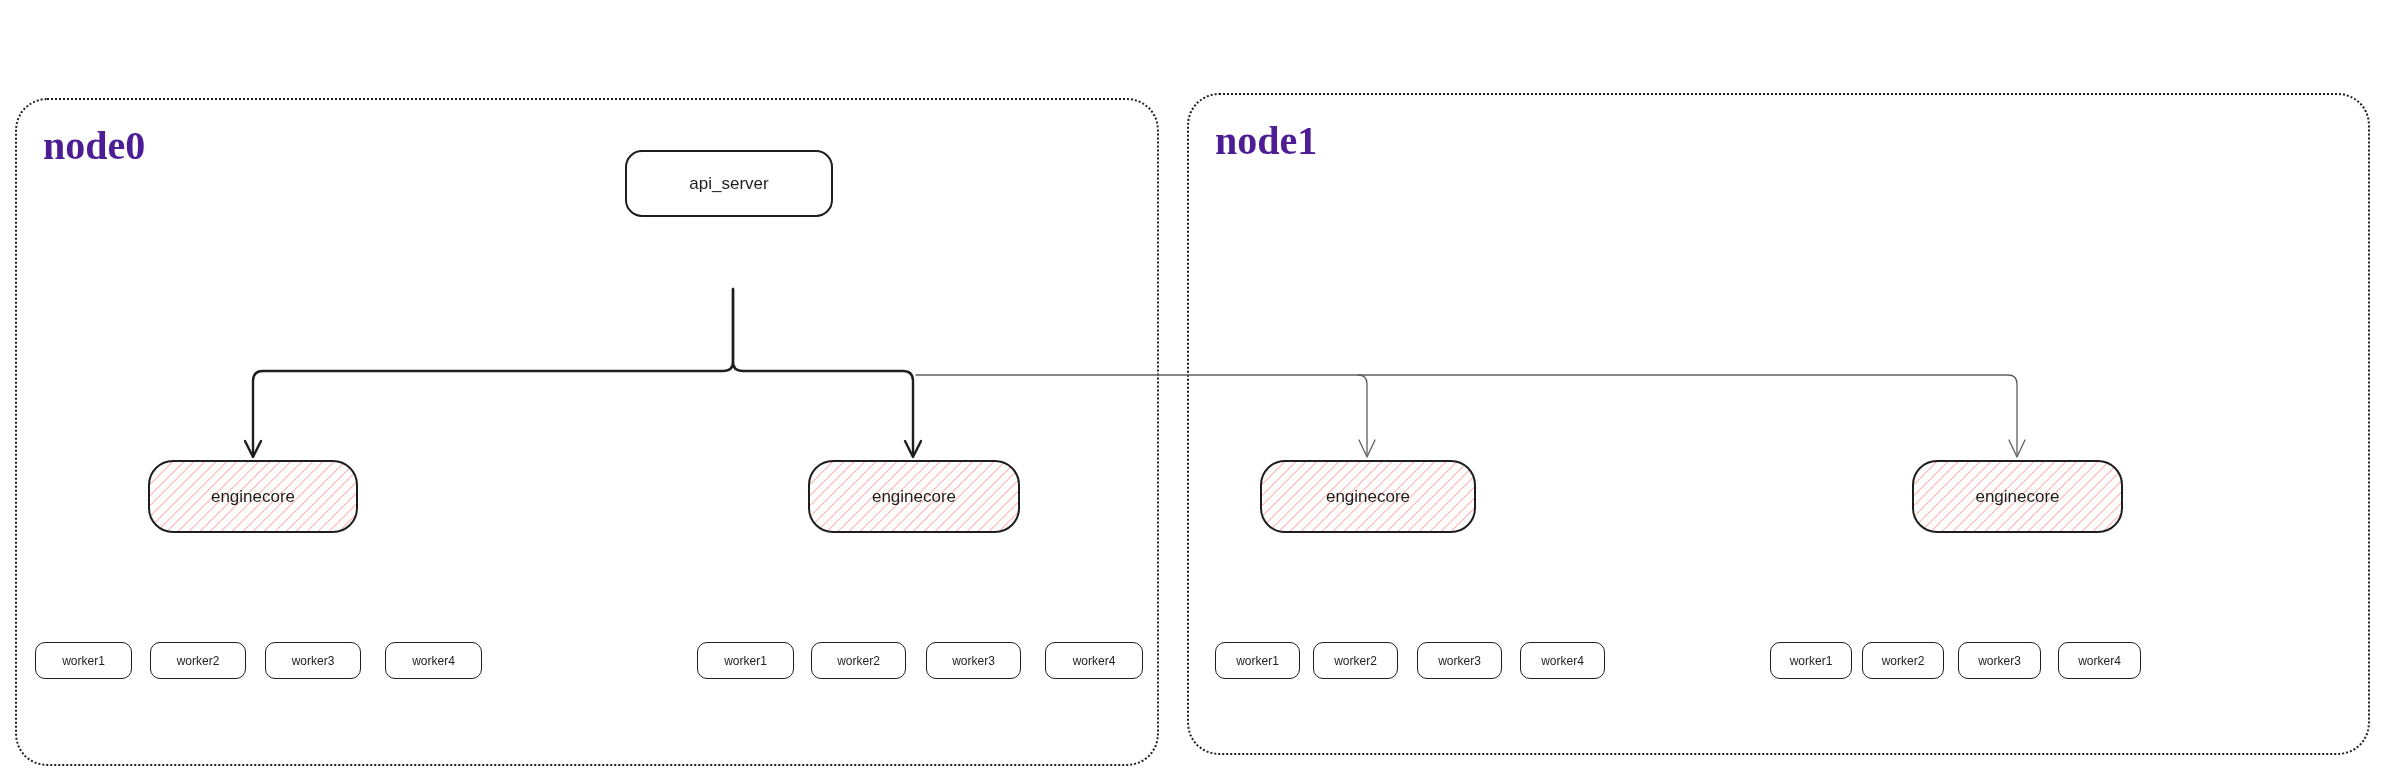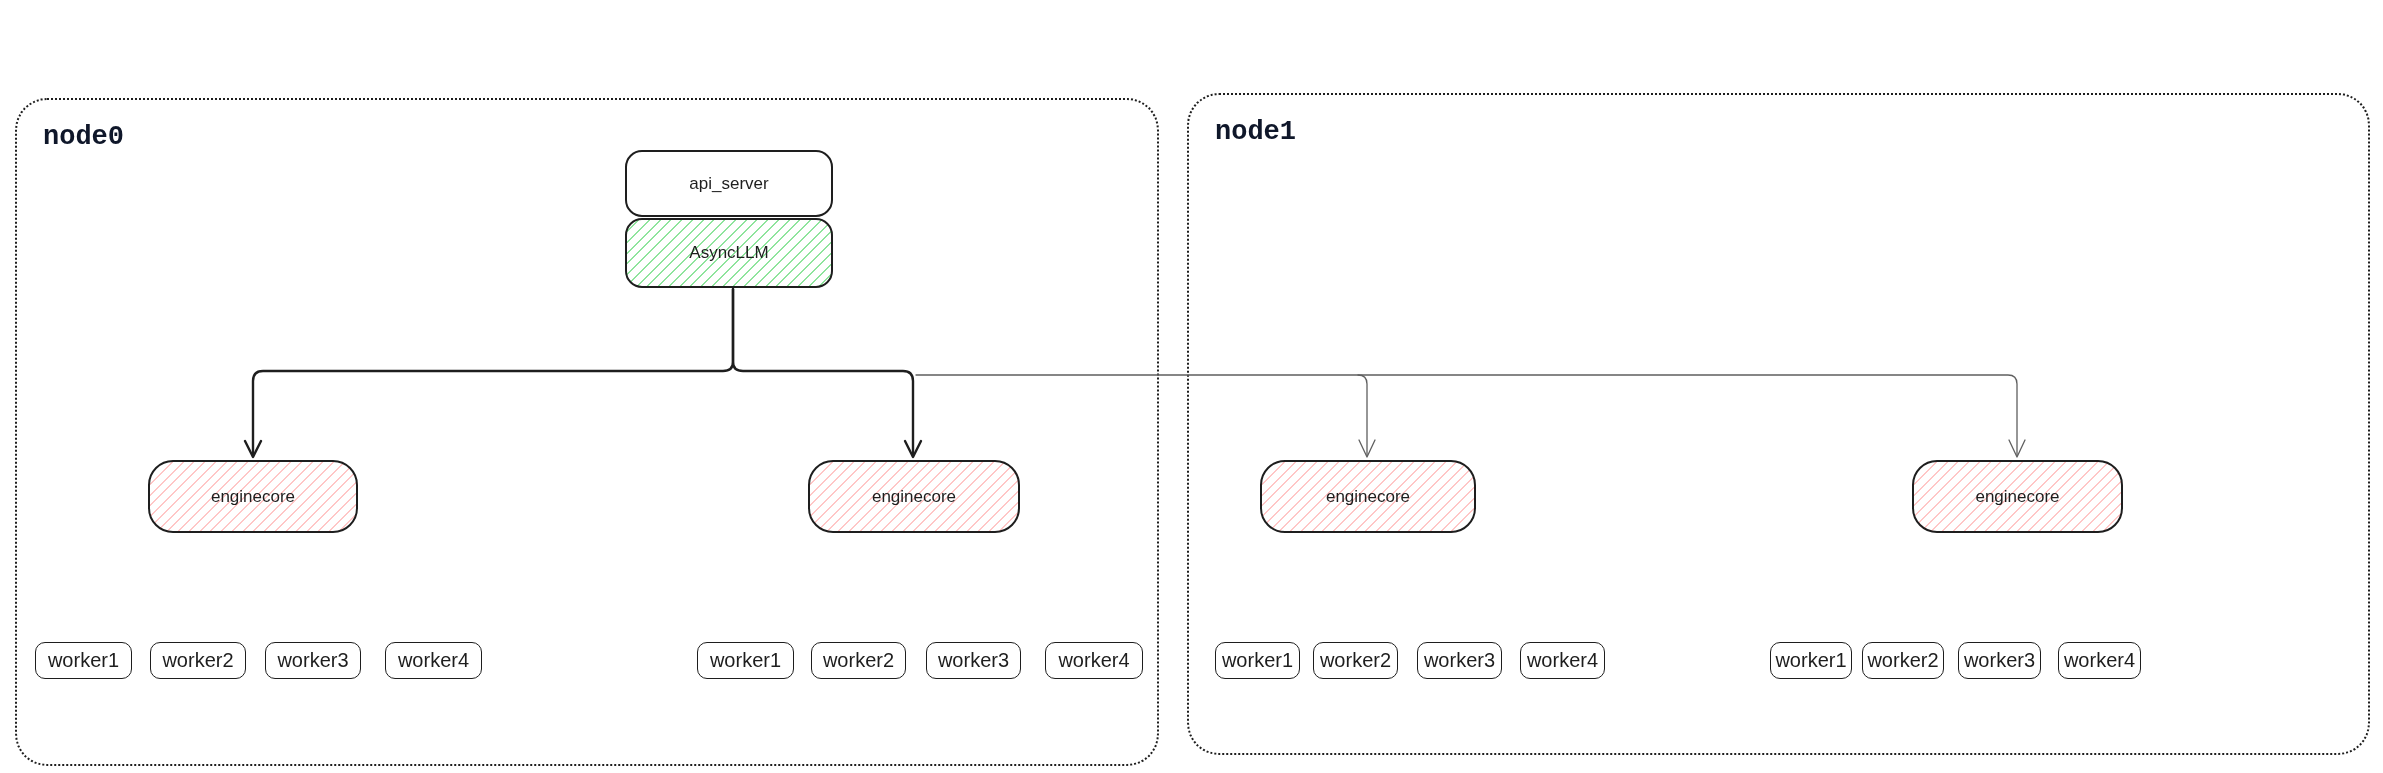--- a/index.html
+++ b/index.html
@@ -34,24 +34,24 @@
     border: 2.5px dotted #1e1e1e;
     border-radius: 32px;
     background: transparent;
   }
   .node-box.node0 { left: 15px;  top: 98px; width: 1140px; height: 664px; }
   .node-box.node1 { left: 1187px; top: 93px; width: 1179px; height: 658px; }
   .node-label {
     position: absolute;
     left: 26px;
     top: 22px;
-    font-family: Liberation Mono, monospace;
+    font-family: Liberation Serif, serif;
     font-weight: bold;
-    font-size: 27px;
-    color: #0f172a;
+    font-size: 40px;
+    color: #4c1d95;
   }
   .box {
     position: absolute;
     box-sizing: border-box;
     border: 2.2px solid #1e1e1e;
     background: #ffffff;
     display: flex;
     align-items: center;
     justify-content: center;
     font-size: 17px;
@@ -80,21 +80,21 @@
     z-index: 2;
   }
   .enginecore.e1 { left: 148px;  width: 210px; }
   .enginecore.e2 { left: 808px;  width: 212px; }
   .enginecore.e3 { left: 1260px; width: 216px; }
   .enginecore.e4 { left: 1912px; width: 211px; }
   .worker {
     top: 642px; height: 37px;
     border-width: 1.8px;
     border-radius: 10px;
-    font-size: 20px;
+    font-size: 12px;
     z-index: 2;
   }
   
   .w-a1 { left: 35px;   width: 97px; }
   .w-a2 { left: 150px;  width: 96px; }
   .w-a3 { left: 265px;  width: 96px; }
   .w-a4 { left: 385px;  width: 97px; }
   
   .w-b1 { left: 697px;  width: 97px; }
   .w-b2 { left: 811px;  width: 95px; }
@@ -142,21 +142,20 @@
 
   <div class="node-box node0">
     <div class="node-label">node0</div>
   </div>
 
   <div class="node-box node1">
     <div class="node-label">node1</div>
   </div>
 
   <div class="box api-server">api_server</div>
-  <div class="box async-llm">AsyncLLM</div>
 
   <div class="box enginecore e1">enginecore</div>
   <div class="box enginecore e2">enginecore</div>
   <div class="box enginecore e3">enginecore</div>
   <div class="box enginecore e4">enginecore</div>
 
   <div class="box worker w-a1">worker1</div>
   <div class="box worker w-a2">worker2</div>
   <div class="box worker w-a3">worker3</div>
   <div class="box worker w-a4">worker4</div>

